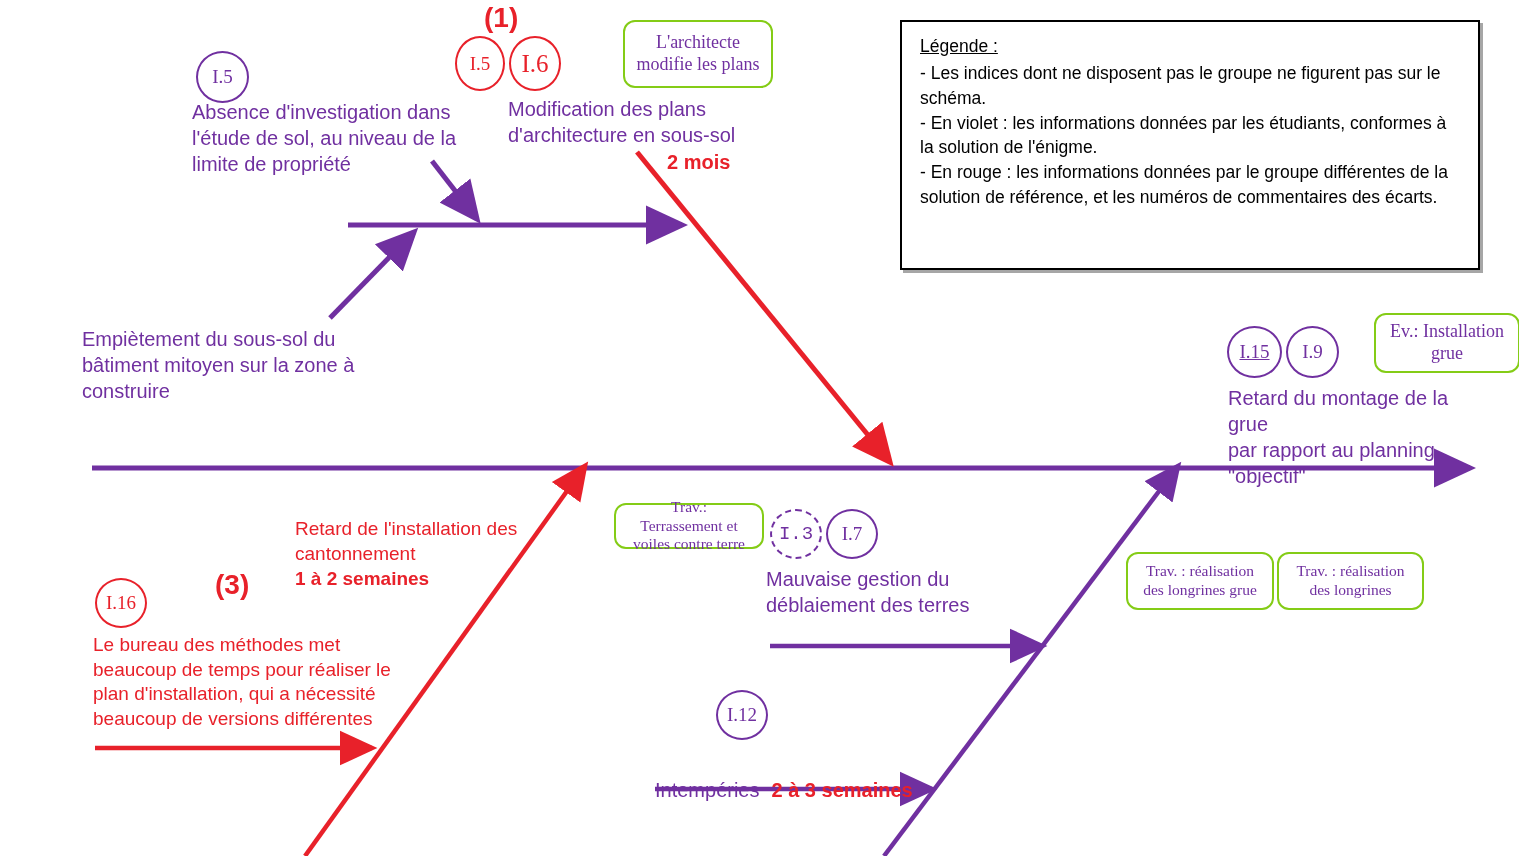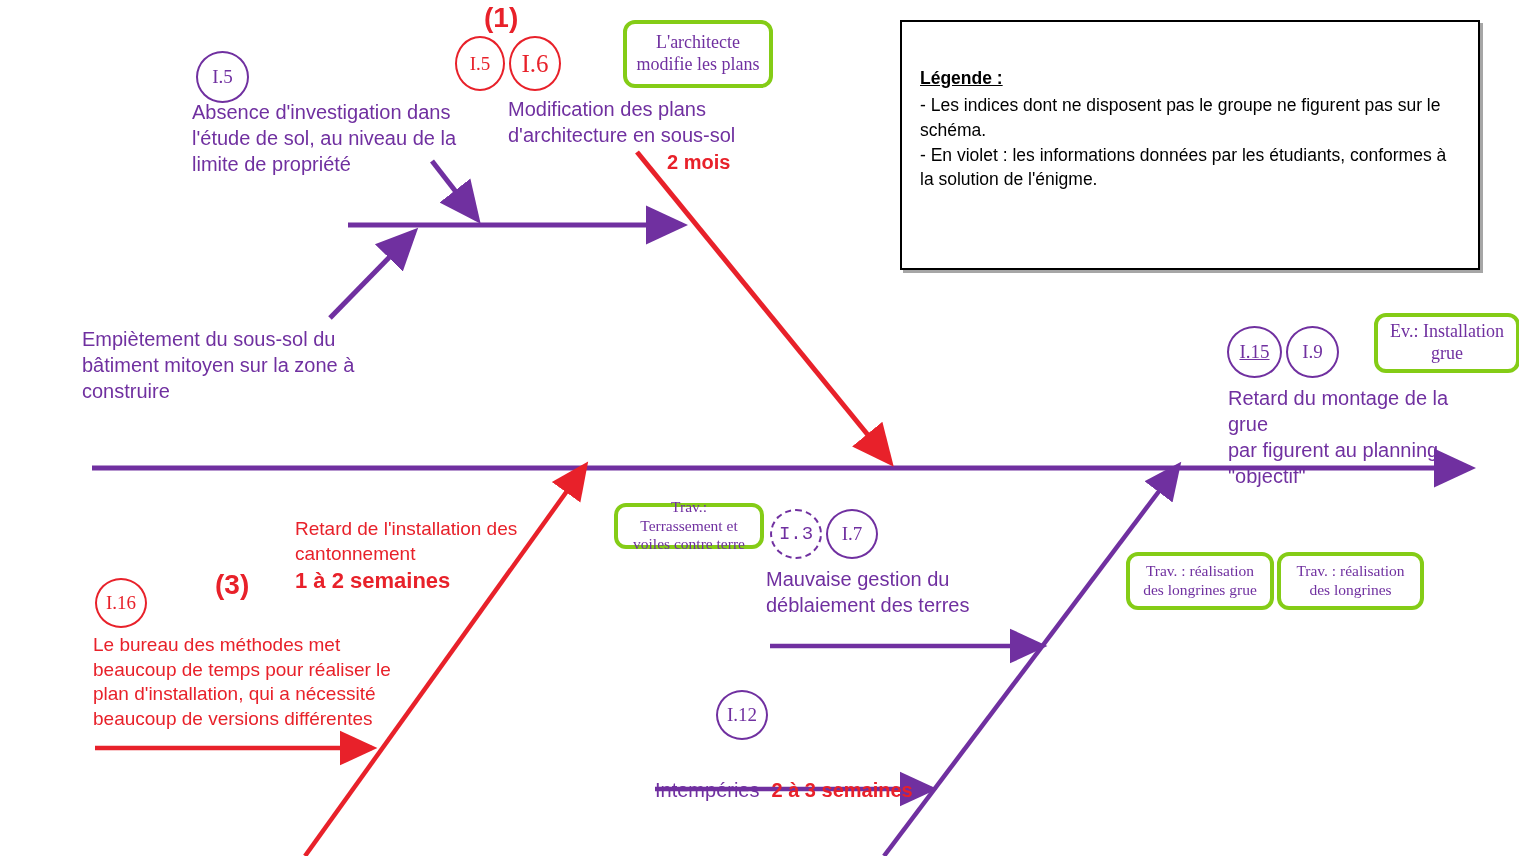--- a/index.html
+++ b/index.html
@@ -15,31 +15,31 @@
 
   
   .bubble{position:absolute;border-radius:50%;display:flex;align-items:center;
           justify-content:center;font-family:"Liberation Serif",serif;
           box-sizing:border-box;background:#fff;}
   .bubble.p{border:2px solid #7030A0;color:#7030A0;}
   .bubble.r{border:2px solid #E8212A;color:#E8212A;}
   .bubble.dash{border-style:dashed;}
 
   
-  .card{position:absolute;border:4px solid #84cc16;border-radius:12px;color:#7030A0;
+  .card{position:absolute;border:2px solid #84cc16;border-radius:12px;color:#7030A0;
         font-family:"Liberation Serif",serif;display:flex;align-items:center;
         justify-content:center;text-align:center;line-height:1.22;box-sizing:border-box;
         background:#fff;padding:12px 6px;}
 
   
   #legend{position:absolute;left:900px;top:20px;width:580px;height:250px;
           border:2.5px solid #000;background:#fff;box-sizing:border-box;
           padding:12px 16px 10px 18px;color:#000;font-size:17.5px;line-height:1.42;
           box-shadow:3px 3px 0 rgba(0,0,0,.35);}
-  #legend .lg-title{font-weight:bold;text-decoration:underline;display:block;margin-bottom:2px;margin-top:32px;}
+  #legend .lg-title{font-weight:normal;text-decoration:underline;display:block;margin-bottom:2px;}
   #legend .lg-line{display:block;}
 </style>
 </head>
 <body>
 
 <div id="stage">
 
   <svg class="layer" viewBox="0 0 1519 856" xmlns="http://www.w3.org/2000/svg">
     <defs>
       <marker id="ahP" markerWidth="9" markerHeight="9" refX="7.2" refY="4.5" orient="auto" markerUnits="strokeWidth">
@@ -88,20 +88,21 @@
 
     <g>
       <line x1="655" y1="789" x2="932" y2="789" stroke="#7030A0" stroke-width="4.5" marker-end="url(#ahP)"></line>
     </g>
   </svg>
 
   <div id="legend">
     <span class="lg-title">Légende :</span>
     <span class="lg-line">- Les indices dont ne disposent pas le groupe ne figurent pas sur le schéma.</span>
     <span class="lg-line">- En violet : les informations données par les étudiants, conformes à la solution de l'énigme.</span>
+    <span class="lg-line">- En rouge : les informations données par le groupe différentes de la solution de référence, et les numéros de commentaires des écarts.</span>
   </div>
 
   <div class="bubble p" style="left:196px;top:51px;width:53px;height:52px;font-size:19px;">
     <span>I.5</span>
   </div>
 
   <div class="bubble r" style="left:455px;top:36px;width:50px;height:55px;font-size:19px;">
     <span>I.5</span>
   </div>
 
@@ -168,27 +169,27 @@
   <div class="txt purple sans" style="left:508px;top:96px;width:230px;font-size:20px;">Modification des plans
 d'architecture en sous-sol</div>
 
   <div class="txt red b sans" style="left:667px;top:149px;font-size:20px;">2 mois</div>
 
   <div class="txt purple sans" style="left:82px;top:326px;width:290px;font-size:20px;">Empiètement du sous-sol du
 bâtiment mitoyen sur la zone à
 construire</div>
 
   <div class="txt purple sans" style="left:1228px;top:385px;width:265px;font-size:20px;">Retard du montage de la grue
-par figurent au planning
+par rapport au planning
 "objectif"</div>
 
   <div class="txt red sans" style="left:295px;top:517px;width:260px;font-size:19px;">Retard de l'installation des
 cantonnement</div>
 
-  <div class="txt red b sans" style="left:295px;top:567px;font-size:22px;text-align:center;">1 à 2 semaines</div>
+  <div class="txt red b sans" style="left:295px;top:567px;font-size:19px;text-align:center;">1 à 2 semaines</div>
 
   <div class="txt red b sans" style="left:215px;top:567px;font-size:28px;">(3)</div>
 
   <div class="txt purple sans" style="left:766px;top:566px;width:230px;font-size:20px;">Mauvaise gestion du
 déblaiement des terres</div>
 
 
   <div class="txt red sans" style="left:93px;top:633px;width:320px;font-size:19px;">Le bureau des méthodes met
 beaucoup de temps pour réaliser le
 plan d'installation, qui a nécessité

